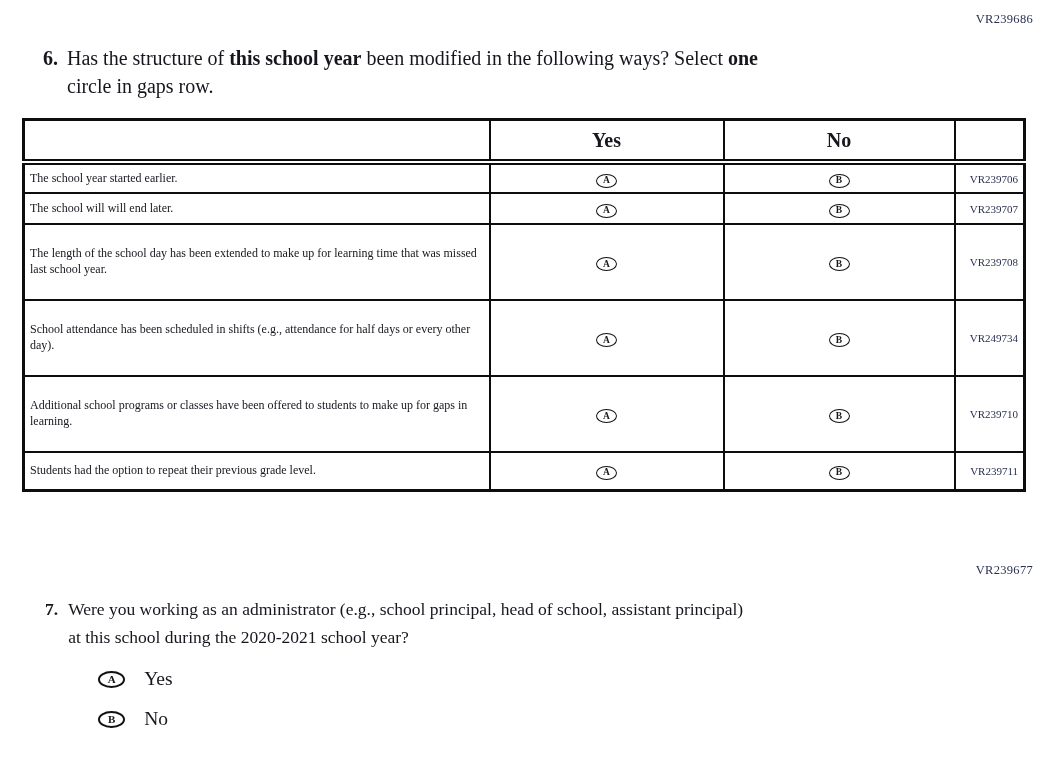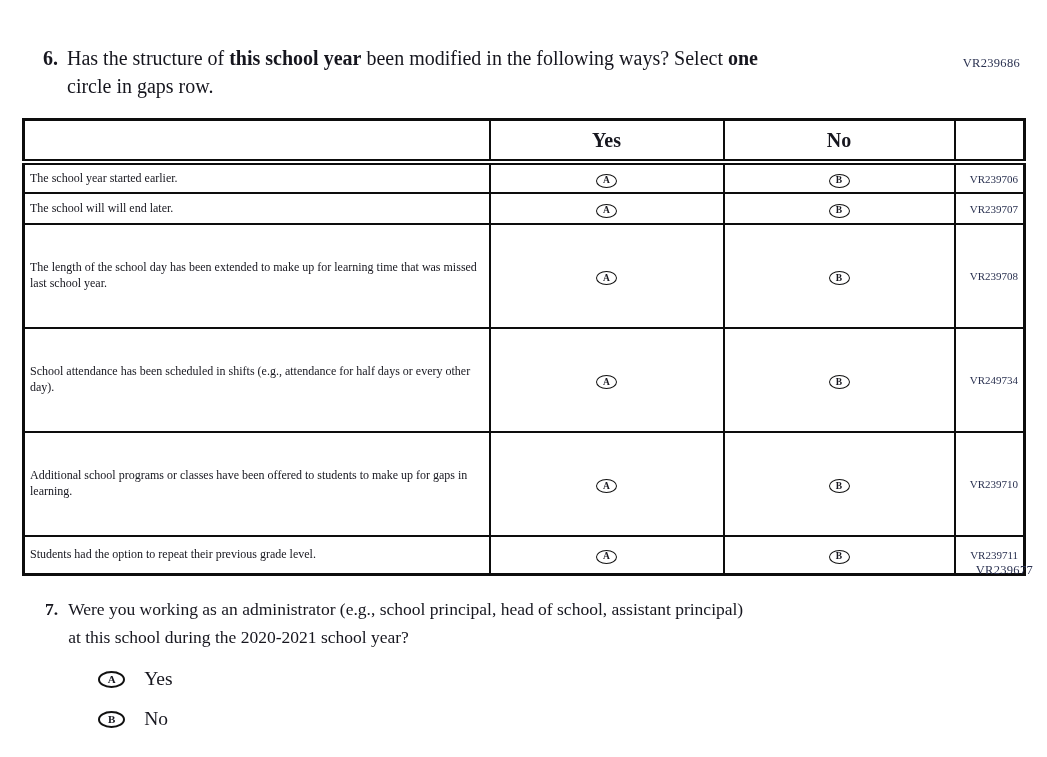--- a/index.html
+++ b/index.html
@@ -10,21 +10,21 @@
     font-family:"Liberation Serif","DejaVu Serif",serif;
     color:#16161e;
     overflow:hidden;
   }
   .corner-code{
     position:absolute;
     font-size:12.5px;
     color:#2a3150;
     letter-spacing:0.3px;
   }
-  .code-top{top:12px;right:27px;margin-top:44px;}
+  .code-top{top:12px;right:14px;}
   .code-mid{top:563px;right:14px;}
 
   
   .q6{
     position:absolute;left:43px;top:44px;width:905px;
     display:flex;gap:9px;
     font-size:20px;line-height:1.42;
   }
   .q-number{font-weight:bold;white-space:nowrap;}
   .q6-text b{font-weight:bold;margin-top:32px;}
@@ -58,21 +58,21 @@
   }
   td.opt-cell{text-align:center;}
   td.code-cell{
     font-size:11px;
     text-align:right;
     color:#2a3150;
     padding:2px 2px;
   }
   tr.r1{height:31px;}
   tr.r2{height:38px;}
-  tr.r3{height:104px;}
+  tr.r3{height:76px;}
 
   
   .oval{
     display:inline-flex;align-items:center;justify-content:center;
     width:21px;height:14px;
     border:1.6px solid #111;
     border-radius:50%;
     font-size:9.5px;font-weight:bold;
     line-height:1;
     box-sizing:border-box;

